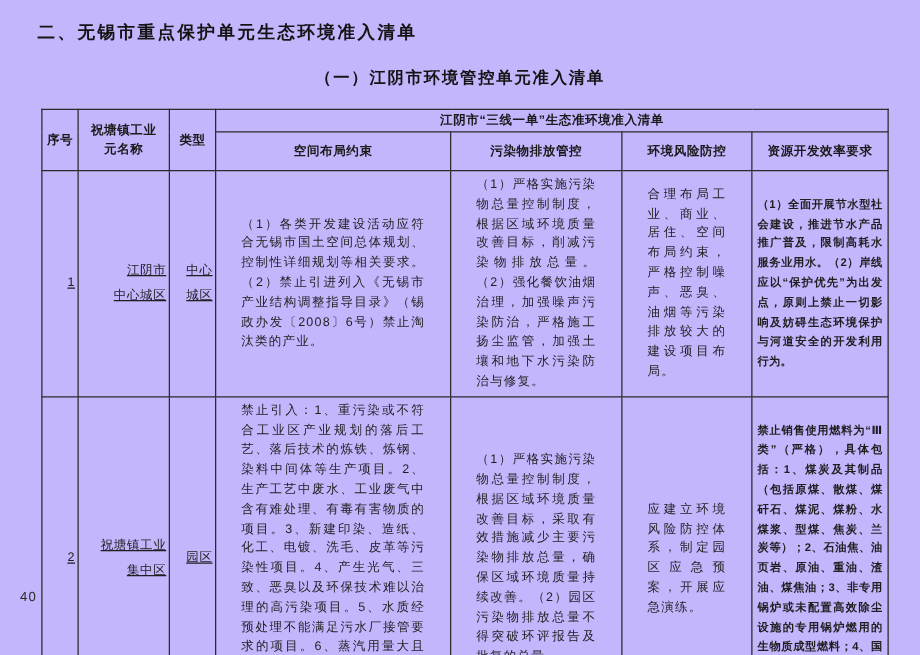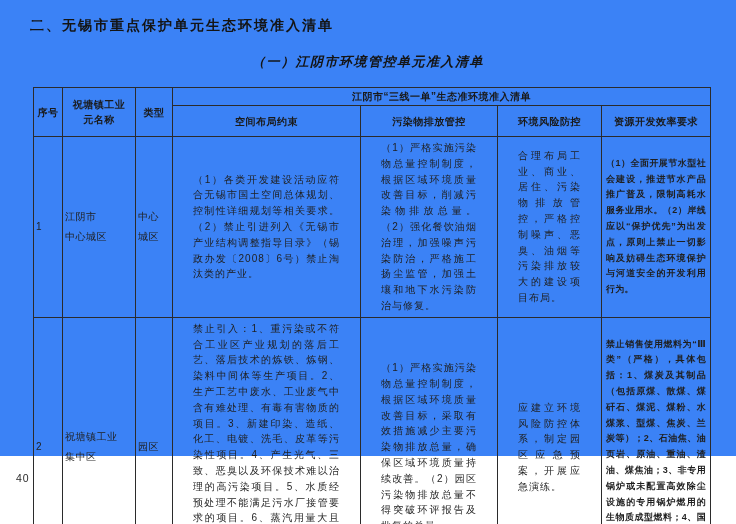--- a/index.html
+++ b/index.html
@@ -4,31 +4,30 @@
 <style>
   * { margin: 0; padding: 0; box-sizing: border-box; }
   html, body { background: #ffffff; }
   body {
     width: 736px; height: 524px;
     font-family: "Liberation Sans", "DejaVu Sans", sans-serif;
     color: #1f1f1f;
     position: relative;
     overflow: hidden;
   }
-  .page { position: absolute; left: 0; top: 0; width: 736px; height: 456px; background: #3b82f6; }
+  .page { position: absolute; left: 0; top: 0; width: 736px; height: 524px; background: #c4b5fd; }
   .doc-title {
     position: absolute; left: 30px; top: 17px;
     font-size: 14px; font-weight: bold; letter-spacing: 2px;
     color: #141414;
   }
   .section-title {
     position: absolute; left: 0; top: 53px; width: 736px;
     text-align: center; font-size: 13px; font-weight: bold; letter-spacing: 1.5px;
     color: #141414;
-    font-style: italic;
   }
   table.access-table {
     position: absolute; left: 33px; top: 87px;
     width: 677px; border-collapse: collapse; table-layout: fixed;
   }
   .access-table th, .access-table td {
     border: 1px solid #2b2b2b;
     vertical-align: middle;
     overflow: hidden;
   }
@@ -36,22 +35,22 @@
     font-size: 10px; font-weight: bold; text-align: center;
     letter-spacing: 0.5px; padding: 1px 2px; line-height: 1.5;
     white-space: pre-line;
     color: #1a1a1a;
   }
   tr.hrow-1 { height: 17px; }
   tr.hrow-2 { height: 31px; }
   tr.drow-1 { height: 129px; }
   tr.drow-2 { height: 216px; }
   td.cell-center {
-    text-align: left; font-size: 10px; letter-spacing: 0.5px;
-    line-height: 2.0; white-space: pre-line; padding: 2px;
+    text-align: right; font-size: 10px; letter-spacing: 0.5px;
+    line-height: 2.0; white-space: pre-line; padding: 2px; text-decoration: underline;
   }
   td.cell-text {
     font-size: 10px; letter-spacing: 1px; line-height: 15.8px;
     text-align: justify; text-justify: inter-character;
     padding: 3px 20px;
   }
   td.col-resource.cell-text {
     font-size: 9px; letter-spacing: 0.2px; line-height: 15.8px;
     padding: 3px 4px;
     font-weight: bold;
@@ -97,21 +96,21 @@
     </thead>
     <tbody>
       <tr class="drow-1">
         <td class="cell-center">1</td>
         <td class="cell-center">江阴市
 中心城区</td>
         <td class="cell-center">中心
 城区</td>
         <td class="cell-text col-space">（1）各类开发建设活动应符合无锡市国土空间总体规划、控制性详细规划等相关要求。（2）禁止引进列入《无锡市产业结构调整指导目录》（锡政办发〔2008〕6号）禁止淘汰类的产业。</td>
         <td class="cell-text col-pollution">（1）严格实施污染物总量控制制度，根据区域环境质量改善目标，削减污染物排放总量。（2）强化餐饮油烟治理，加强噪声污染防治，严格施工扬尘监管，加强土壤和地下水污染防治与修复。</td>
-        <td class="cell-text col-risk">合理布局工业、商业、居住、污染物排放管控，严格控制噪声、恶臭、油烟等污染排放较大的建设项目布局。</td>
+        <td class="cell-text col-risk">合理布局工业、商业、居住、空间布局约束，严格控制噪声、恶臭、油烟等污染排放较大的建设项目布局。</td>
         <td class="cell-text col-resource">（1）全面开展节水型社会建设，推进节水产品推广普及，限制高耗水服务业用水。（2）岸线应以“保护优先”为出发点，原则上禁止一切影响及妨碍生态环境保护与河道安全的开发利用行为。</td>
       </tr>
       <tr class="drow-2">
         <td class="cell-center">2</td>
         <td class="cell-center">祝塘镇工业
 集中区</td>
         <td class="cell-center">园区</td>
         <td class="cell-text col-space">禁止引入：1、重污染或不符合工业区产业规划的落后工艺、落后技术的炼铁、炼钢、染料中间体等生产项目。2、生产工艺中废水、工业废气中含有难处理、有毒有害物质的项目。3、新建印染、造纸、化工、电镀、洗毛、皮革等污染性项目。4、产生光气、三致、恶臭以及环保技术难以治理的高污染项目。5、水质经预处理不能满足污水厂接管要求的项目。6、蒸汽用量大且又不能实行集中供热、需自建燃煤锅炉的项目。7、使用高毒物质为主要生</td>
         <td class="cell-text col-pollution">（1）严格实施污染物总量控制制度，根据区域环境质量改善目标，采取有效措施减少主要污染物排放总量，确保区域环境质量持续改善。（2）园区污染物排放总量不得突破环评报告及批复的总量。</td>
         <td class="cell-text col-risk">应建立环境风险防控体系，制定园区应急预案，开展应急演练。</td>

